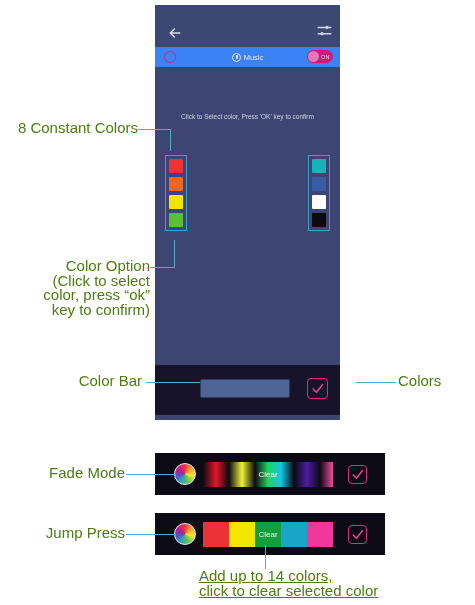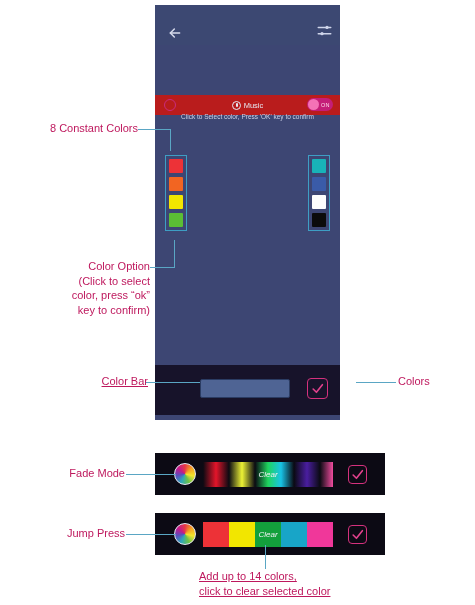--- a/index.html
+++ b/index.html
@@ -38,24 +38,23 @@
   .sliders-icon {
     position: absolute;
     right: 8px; top: 18px;
     width: 15px; height: 15px;
     color: #cfd5ea;
   }
   .music-bar {
     position: absolute;
     left: 0; top: 42px;
     width: 100%; height: 20px;
-    background: #b91c1c;
-    display: flex;
-    align-items: center;
-    margin-top: 48px;
+    background: #3b82f6;
+    display: flex;
+    align-items: center;
   }
   .music-circle {
     position: absolute;
     left: 9px; top: 4px;
     width: 12px; height: 12px;
     border: 1.4px solid #c92c7e;
     border-radius: 50%;
   }
   .music-center {
     position: absolute;
@@ -231,38 +230,37 @@
     overflow: hidden;
   }
   .mode-track .seg { flex: 1 1 0; height: 100%; }
   .clear-label {
     position: absolute;
     left: 0; right: 0; top: 50%;
     transform: translateY(-50%);
     text-align: center;
     color: #f0f0f5;
     font-size: 8px;
-    font-style: italic;
   }
   .mode-confirm {
     position: absolute;
     right: 18px;
     width: 19px; height: 19px;
     border: 1.2px solid #d4317d;
     border-radius: 4px;
     display: flex;
     align-items: center;
     justify-content: center;
   }
 
   
   .anno {
     position: absolute;
-    color: #be185d;
-    font-size: 11px;
+    color: #4d7c0f;
+    font-size: 15px;
     line-height: 14.5px;
     white-space: pre;
   }
   .anno.r { text-align: right; }
   .leader {
     position: absolute;
     background: #5aa6c4;
     height: 1px;
   }
   .leader.v { width: 1px; height: auto; }
@@ -367,21 +365,21 @@
 <div class="leader" style="left:138px; top:129px; width:32px;"></div>
 <div class="leader v" style="left:170px; top:129px; height:22px;"></div>
 
 <div class="anno r" style="left:12px; top:259px; width:138px;">Color Option
 (Click to select
 color, press “ok”
 key to confirm)</div>
 <div class="leader" style="left:150px; top:267px; width:24px;"></div>
 <div class="leader v" style="left:174px; top:240px; height:28px;"></div>
 
-<div class="anno r" style="left:43px; top:374px; width:105px;text-decoration:underline;">Color Bar</div>
+<div class="anno r" style="left:37px; top:374px; width:105px;">Color Bar</div>
 <div class="leader" style="left:146px; top:382px; width:54px;"></div>
 
 <div class="anno" style="left:398px; top:374px;">Colors</div>
 <div class="leader" style="left:356px; top:382px; width:40px;"></div>
 
 <div class="anno r" style="left:30px; top:466px; width:95px;">Fade Mode</div>
 <div class="leader" style="left:126px; top:474px; width:50px;"></div>
 
 <div class="anno r" style="left:28px; top:526px; width:97px;">Jump Press</div>
 <div class="leader" style="left:126px; top:534px; width:50px;"></div>

